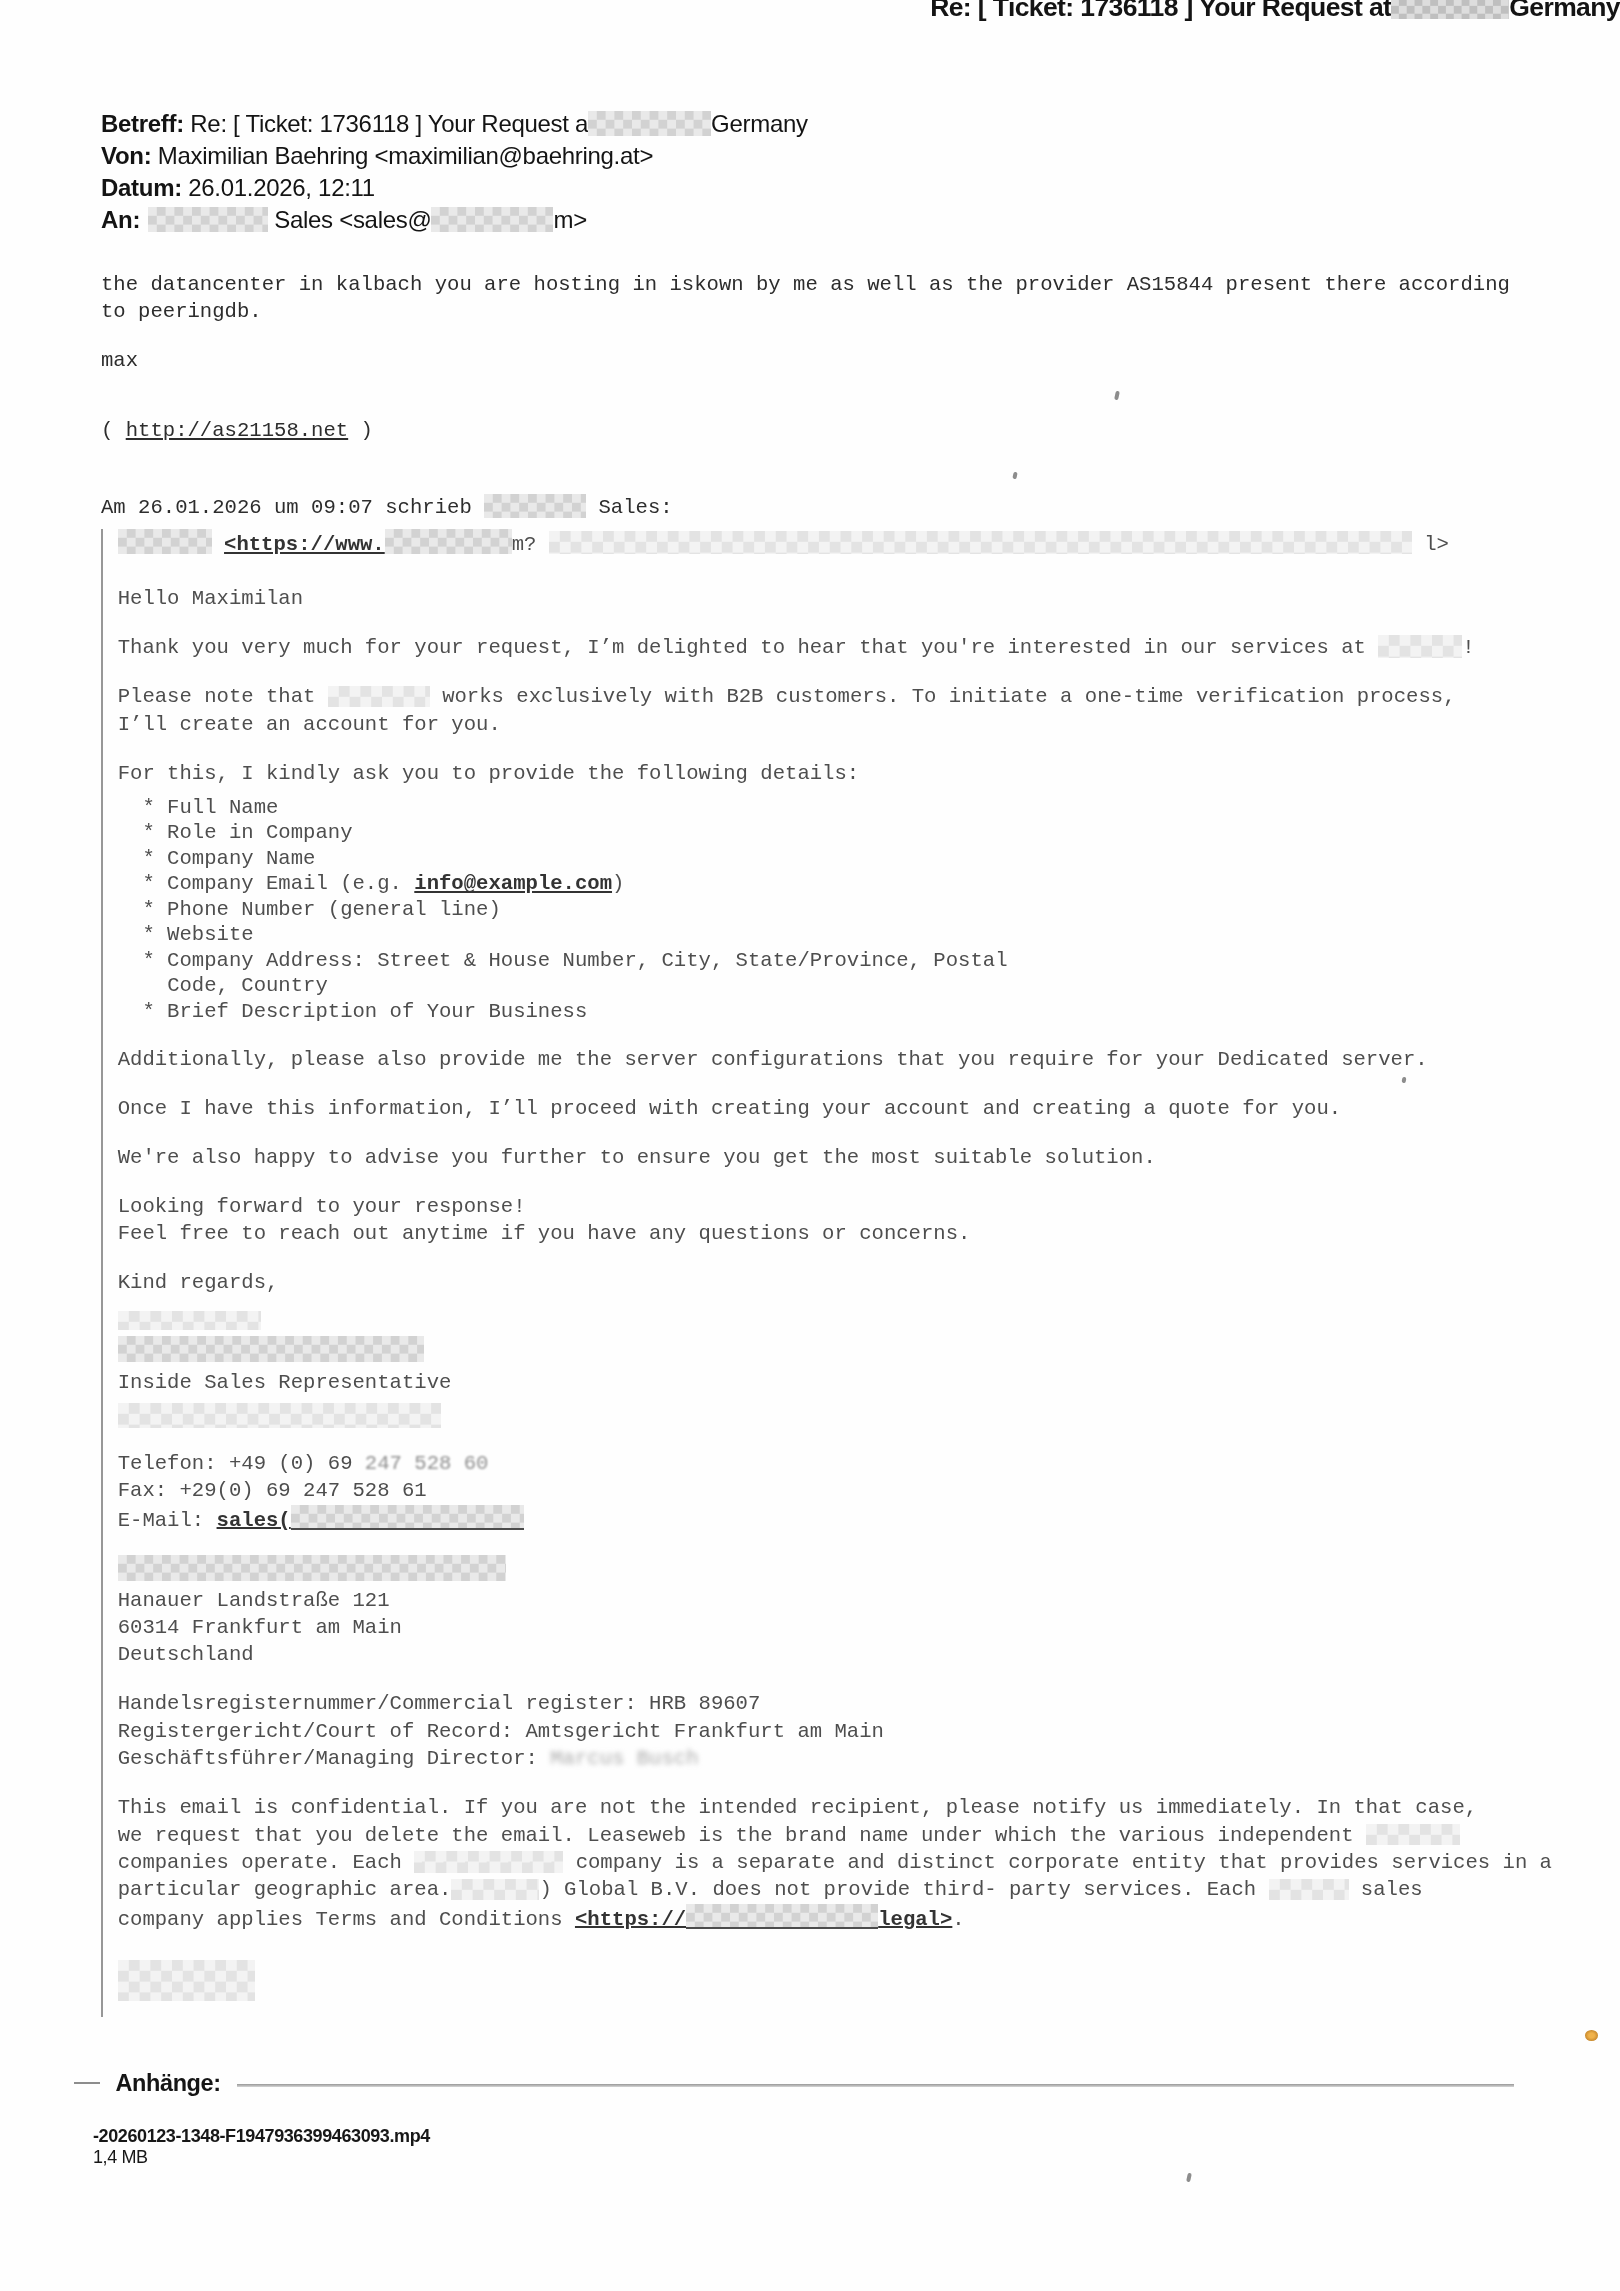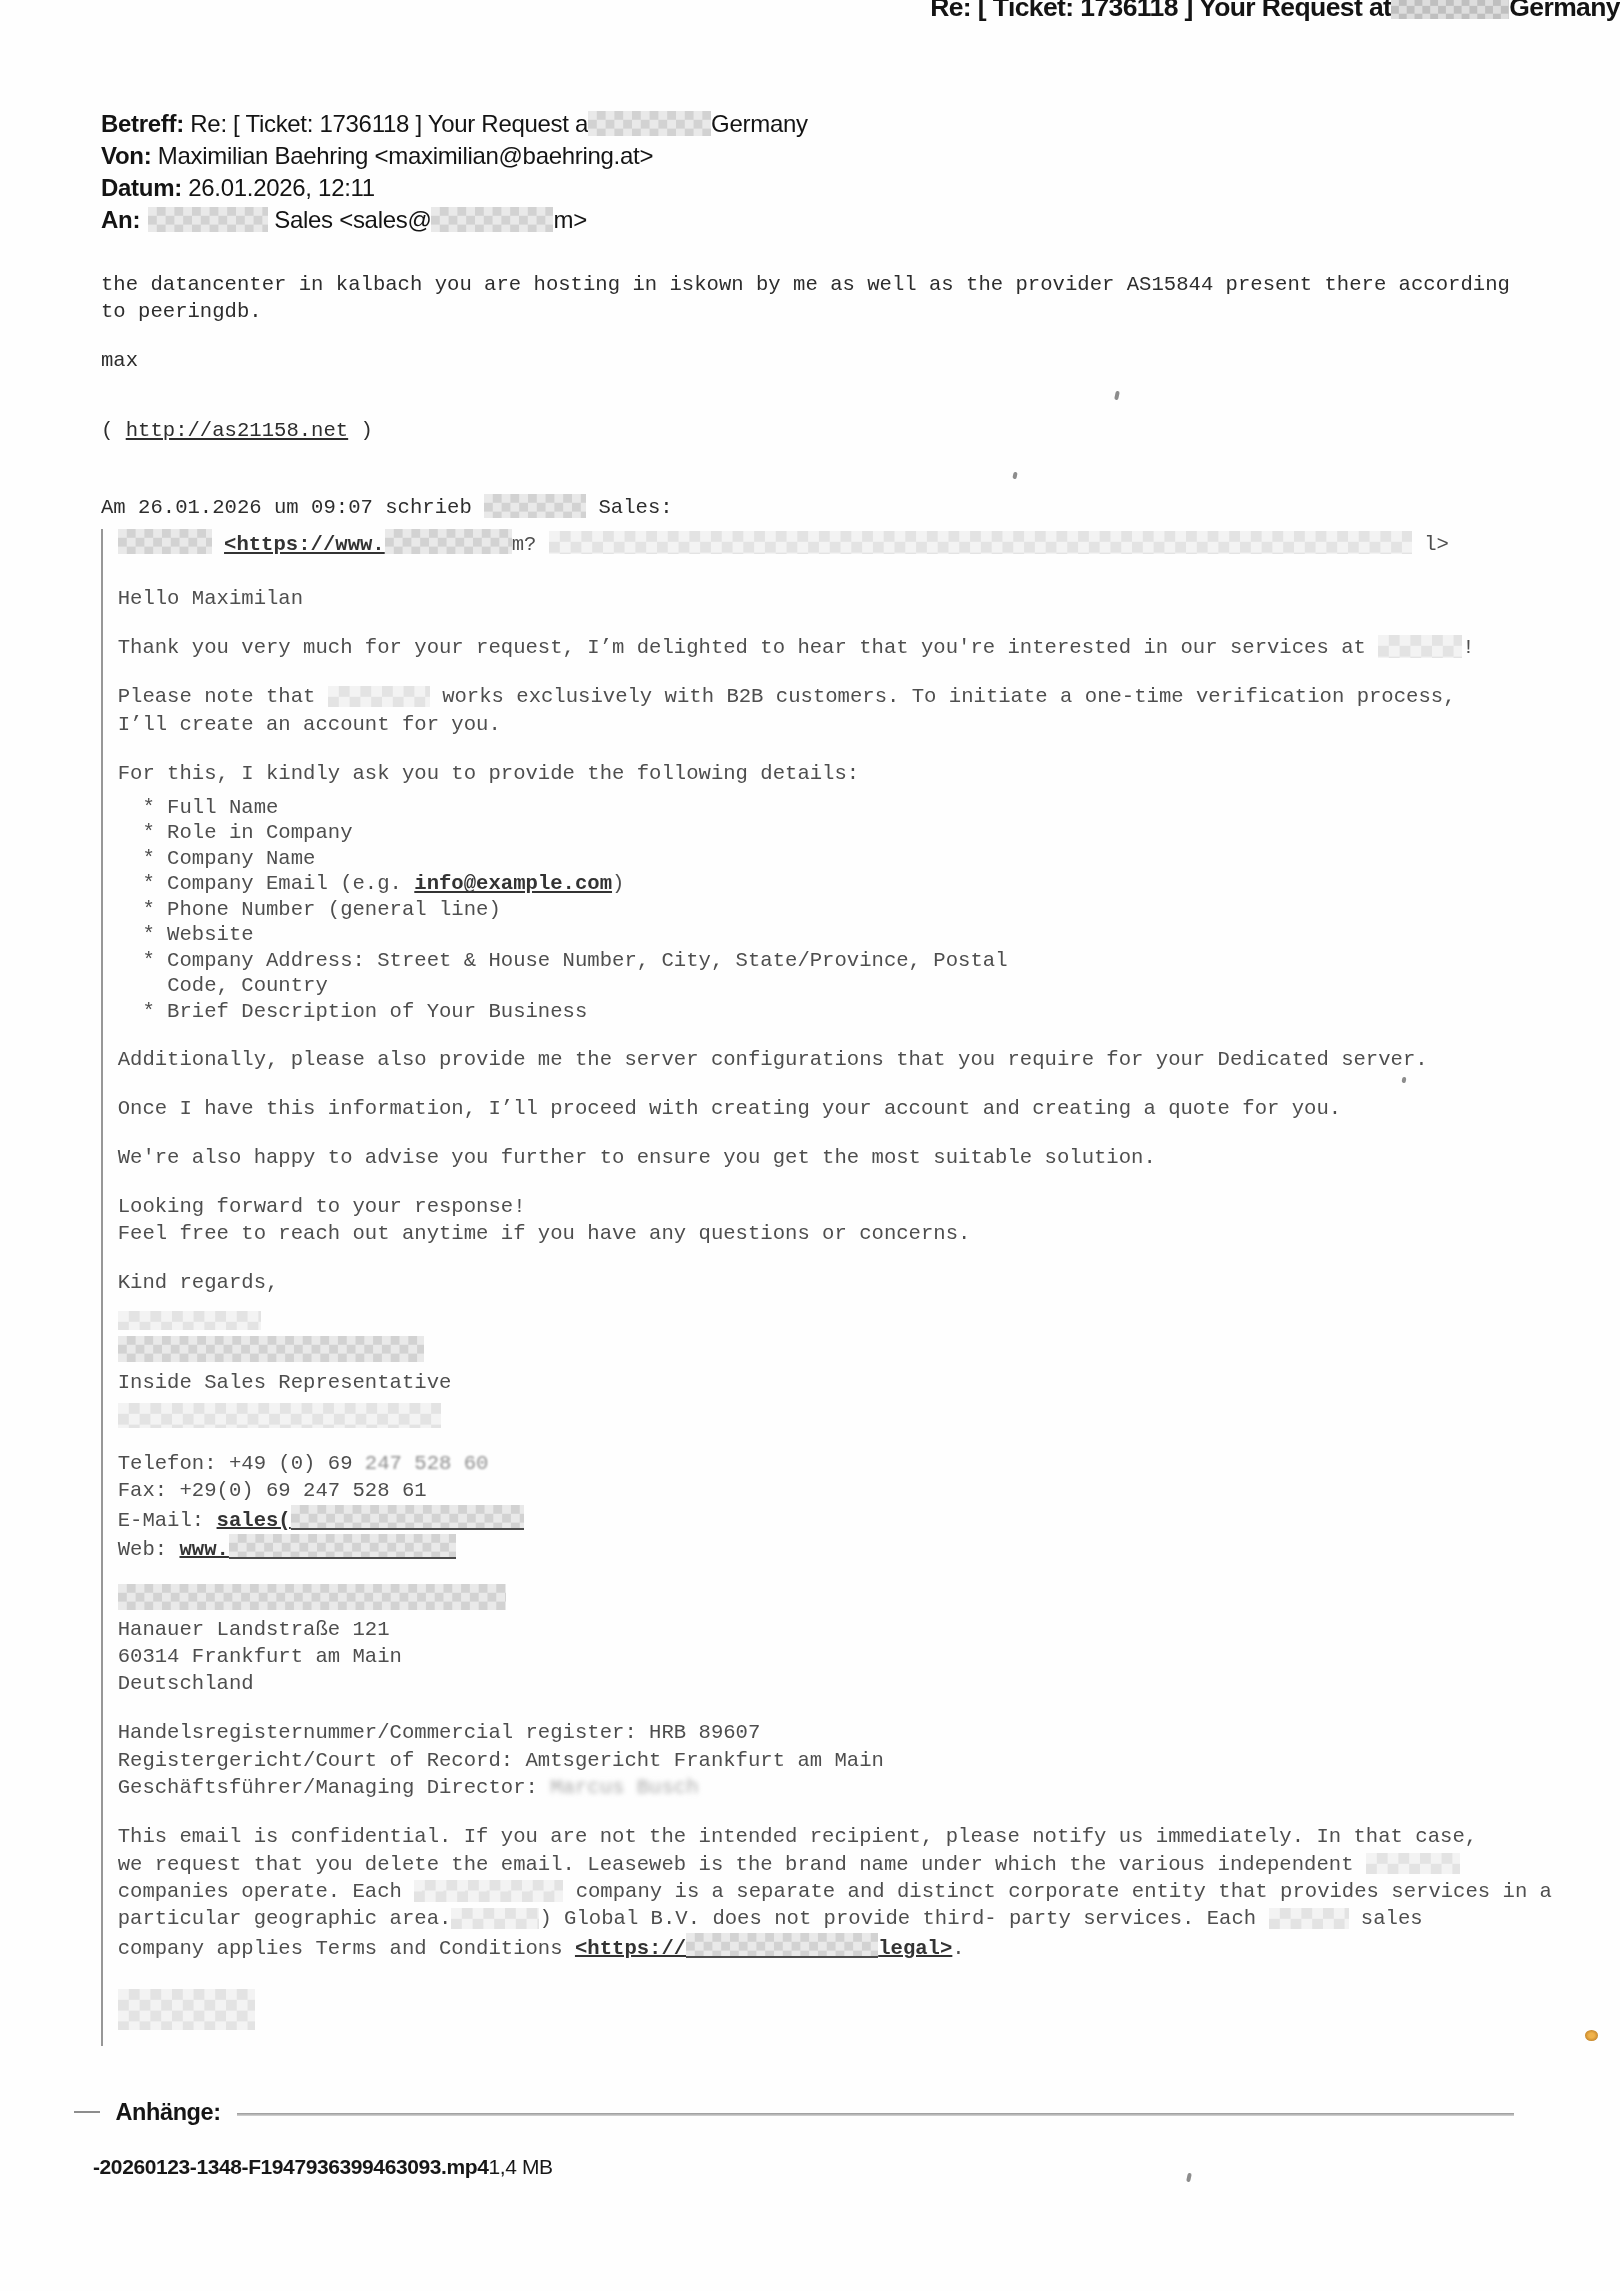--- a/index.html
+++ b/index.html
@@ -40,21 +40,21 @@
   .redact.dark  { background:repeating-conic-gradient(#bfbfbf 0% 25%, #dddddd 0% 50%) 0 0/15.7px 15.7px; }
   .redact.block { display:block; }
   .redact.u { border-bottom:2px solid #4c4c4c; }
   .blur1 { color:#8f8f8f; filter:blur(1.3px); }
   .blur2 { color:#ababab; filter:blur(2.4px); }
   
   .attach-head { display:flex; align-items:center; gap:16px; margin:53px 106px 0 74px; }
   .attach-dash { width:25.5px; height:2px; background:#8d8d8d; }
   .attach-label { font-size:23.5px; font-weight:700; letter-spacing:-0.4px; color:#151515; }
   .attach-rule { flex:1; height:2.9px; margin-top:3.9px; background:linear-gradient(#979797,#d6d6d6); }
-  .attach-row { display:flex; justify-content:flex-start; margin:29px 116px 0 93px; font-size:21px; letter-spacing:-0.4px; color:#171717; }
+  .attach-row { display:flex; justify-content:flex-start; margin:29px 116px 0 93px; font-size:18px; letter-spacing:-0.4px; color:#171717;flex-direction:column; }
   .attach-file { font-weight:700; cursor:pointer; }
   
   .speck { position:absolute; border-radius:50%; }
   .speck.orange { width:12.7px; height:10.8px; background:radial-gradient(#f0b24a 30%, #c98a2e 70%, #f7e8c8); }
   .speck.gray { width:3.9px; height:8.8px; background:#8d8d8d; border-radius:2px; transform:rotate(12deg); }
 </style>
 </head>
 <body>
 
 <div class="page">
@@ -116,21 +116,20 @@
       <div style="height:5.9px"></div>
       <div class="redact block" style="width:306px;height:25.5px"></div>
       <div style="height:7.8px"></div>
       <div class="qline">Inside Sales Representative</div>
       <div style="height:5.9px"></div>
       <div class="redact block light" style="width:323px;height:25.5px"></div>
       <div class="sp22"></div>
       <div class="qline"><span>Telefon: +49 (0) 69 </span><span class="blur1">247 528 60</span></div>
       <div class="qline">Fax: +29(0) 69 247 528 61</div>
       <div class="qline"><span>E-Mail: </span><span class="lnkb">sales(</span><span class="redact u" style="width:233px;height:23.5px"></span></div>
-      <div class="qline"><span>Web: </span><span class="lnkb">www.</span><span class="redact u" style="width:227px;height:23.5px"></span></div>
       <div class="sp22"></div>
       <div class="redact block" style="width:388px;height:25.5px"></div>
       <div style="height:5.9px"></div>
       <div class="qline">Hanauer Landstraße 121</div>
       <div class="qline">60314 Frankfurt am Main</div>
       <div class="qline">Deutschland</div>
       <div class="sp22"></div>
       <div class="qline">Handelsregisternummer/Commercial register: HRB 89607</div>
       <div class="qline">Registergericht/Court of Record: Amtsgericht Frankfurt am Main</div>
       <div class="qline"><span>Geschäftsführer/Managing Director: </span><span class="blur2">Marcus Busch</span></div>

